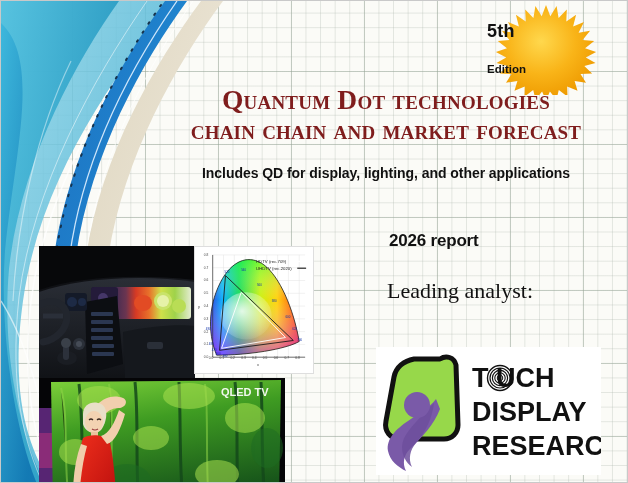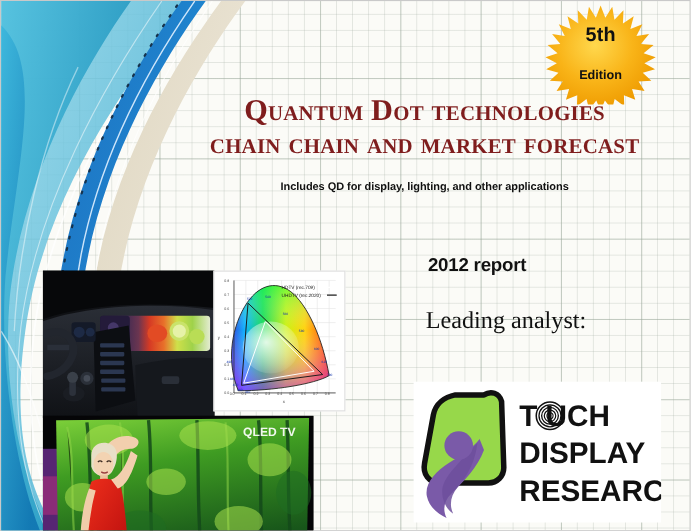--- a/index.html
+++ b/index.html
@@ -31,40 +31,40 @@
       linear-gradient(to bottom, rgba(150,165,150,.45) 1px, transparent 1px);
     background-size:73px 73px;
     background-position:-2px -3px;
   }
   
   .swirl{position:absolute;left:0;top:0;width:250px;height:483px;}
   
   .badge{position:absolute;left:486px;top:2px;width:118px;height:92px;}
   .badge-text{
     position:absolute;left:486px;top:2px;width:118px;height:92px;
-    display:flex;flex-direction:column;align-items:center;justify-content:center;
+    display:flex;flex-direction:column;justify-content:center;
     pointer-events:none;
   }
   .badge-l1{font-size:18px;font-weight:bold;color:#111;line-height:1.05;letter-spacing:.2px;}
   .badge-l2{font-size:11.5px;font-weight:bold;color:#111;line-height:1.2;margin-top:22px;}
   
   .title-wrap{position:absolute;left:150px;top:84px;width:470px;text-align:center;}
   .title-line{
     font-family:"Liberation Serif", serif;
     color:#7f1d1d;
     font-weight:bold;
     font-variant:small-caps;
     font-size:27.5px;
     line-height:30px;
     letter-spacing:.2px;
     white-space:nowrap;
   }
   .subtitle{
     position:absolute;left:150px;top:164px;width:470px;text-align:center;
-    font-size:10px;font-weight:bold;color:#111;letter-spacing:-.05px;
+    font-size:14px;font-weight:bold;color:#111;letter-spacing:-.05px;
     white-space:nowrap;
   }
   
   .report-year{
     position:absolute;left:388px;top:230px;
     font-size:17px;font-weight:bold;color:#111;letter-spacing:-.2px;
   }
   .analyst{
     position:absolute;left:386px;top:278px;
     font-family:"Liberation Serif", serif;
@@ -158,21 +158,21 @@
     <div class="badge-l1">5th</div>
     <div class="badge-l2">Edition</div>
   </div>
 
   <div class="title-wrap">
     <div class="title-line">Quantum Dot technologies</div>
     <div class="title-line">chain chain and market forecast</div>
   </div>
   <div class="subtitle">Includes QD for display, lighting, and other applications</div>
 
-  <div class="report-year">2012 report</div>
+  <div class="report-year">2026 report</div>
   <div class="analyst">
     <div>Leading analyst:</div>
   </div>
 
   <div class="photo car">
     <svg viewBox="0 0 156 134" width="156" height="134">
       <defs>
         <linearGradient id="carbg" x1="0" y1="0" x2="1" y2="1">
           <stop offset="0" stop-color="#0c0d10"></stop>
             <stop offset="1" stop-color="#1c1f25"></stop>

